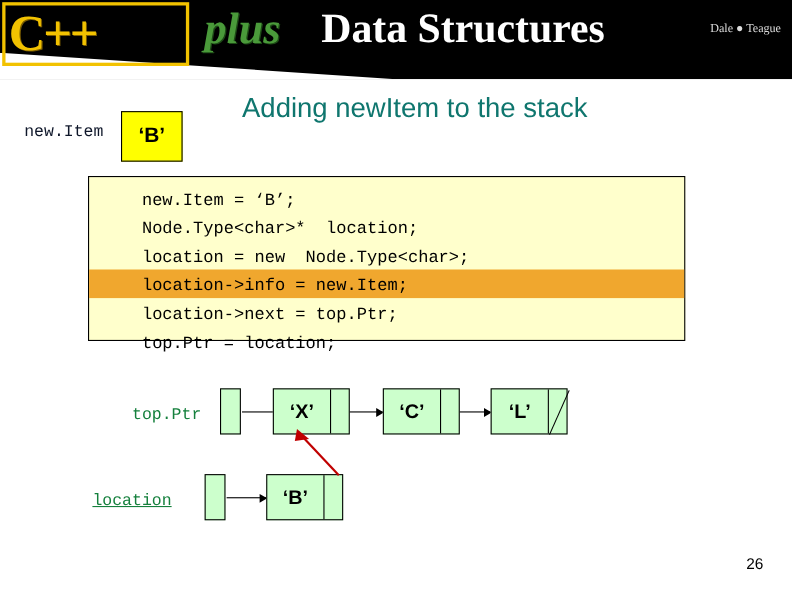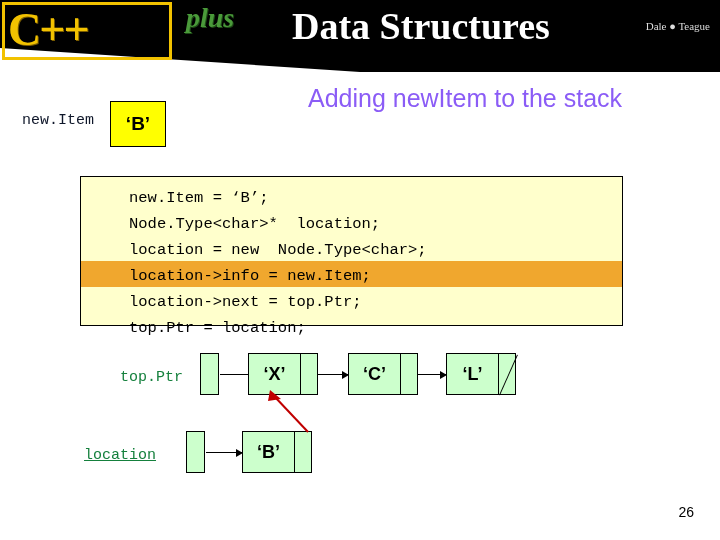--- a/index.html
+++ b/index.html
@@ -62,21 +62,21 @@
     border: 3px solid #f2c200;
     box-sizing: border-box;
   }
   #logo-plus {
     position: absolute;
     left: 186px;
     top: 2px;
     font-family: "Liberation Serif", serif;
     font-style: italic;
     font-weight: bold;
-    font-size: 28px;
+    font-size: 40px;
     color: #4a9a3a;
     text-shadow: 1px 1px 0 #1d4a16;
   }
   #logo-title {
     position: absolute;
     left: 292px;
     top: 4px;
     font-family: "Liberation Serif", serif;
     font-weight: bold;
     font-size: 38px;
@@ -91,22 +91,22 @@
     color: #dddddd;
   }
 
   
   #slide-title {
     position: absolute;
     left: 220px;
     top: 84px;
     width: 490px;
     font-size: 25px;
-    color: #8b5cf6;
-    text-align: center;
+    color: #0f766e;
+    text-align: left;
   }
 
   
   #newitem-label {
     position: absolute;
     left: 22px;
     top: 112px;
     font-family: "Liberation Mono", monospace;
     font-size: 15px;
     color: #0f172a;
@@ -131,21 +131,20 @@
   
   #code-block {
     position: absolute;
     left: 80px;
     top: 160px;
     width: 543px;
     height: 150px;
     background: #ffffcc;
     border: 1px solid #000000;
     box-sizing: border-box;
-    margin-top: 16px;
   }
   .code-line {
     position: absolute;
     left: 48px;
     font-family: "Liberation Mono", monospace;
     font-size: 15.5px;
     color: #000000;
     white-space: pre;
     line-height: 26px;
   }

